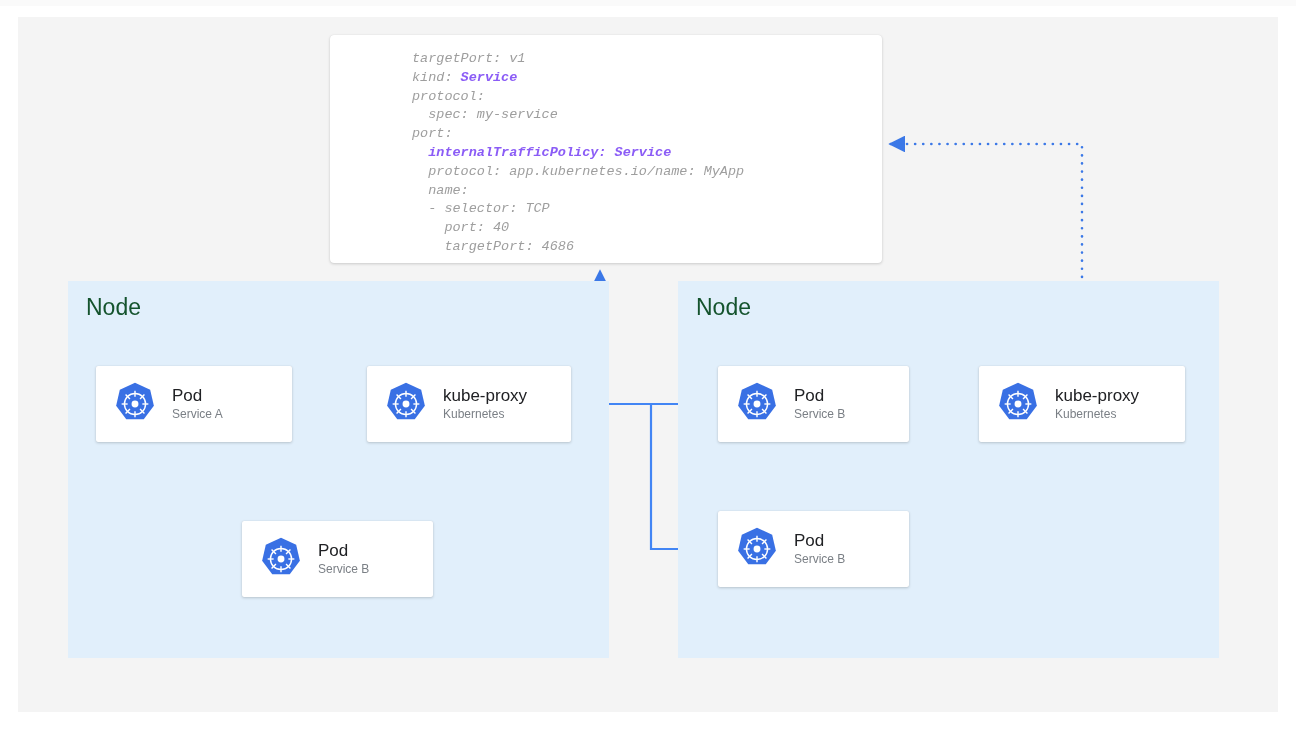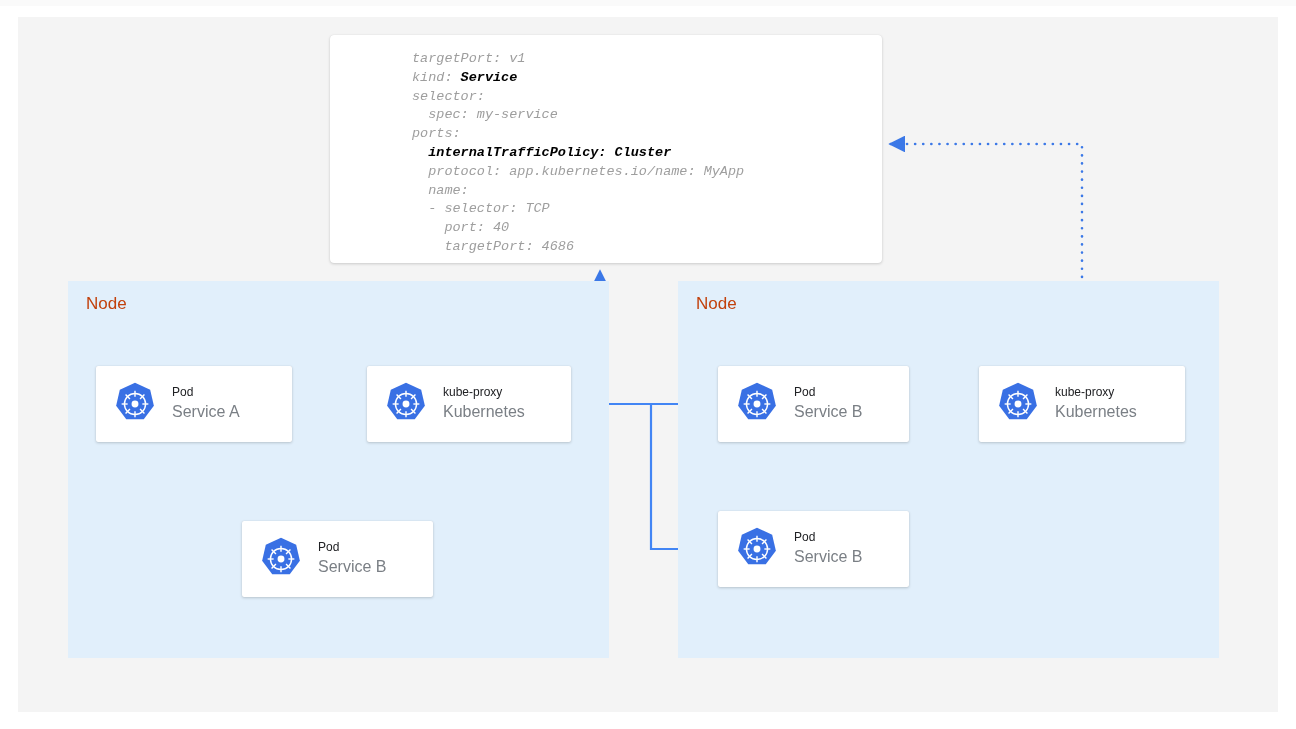--- a/index.html
+++ b/index.html
@@ -51,36 +51,36 @@
     font-family: "Liberation Mono", "DejaVu Sans Mono", monospace;
     font-size: 13.5px;
     line-height: 18.8px;
     color: #9e9e9e;
     font-style: italic;
     white-space: pre;
     letter-spacing: 0px;
   }
   #yaml-code .b {
     font-weight: bold;
-    color: #000000;
+    color: #8b5cf6;
   }
 
   
   .node-panel {
     position: absolute;
     background: #e1effb;
   }
   #node-left  { left: 68px;  top: 281px; width: 541px; height: 377px; }
   #node-right { left: 678px; top: 281px; width: 541px; height: 377px; }
   .node-label {
     position: absolute;
     left: 18px;
     top: 13px;
-    font-size: 17px;
-    color: #c2410c;
+    font-size: 23px;
+    color: #14532d;
     font-family: "Liberation Sans", sans-serif;
     white-space: nowrap;
   }
 
   
   .ebox {
     position: absolute;
     background: #ffffff;
     border-radius: 2px;
     box-shadow: 0 1px 3px rgba(0,0,0,0.18), 0 0 1px rgba(0,0,0,0.12);
@@ -95,26 +95,26 @@
     margin-left: 16px;
   }
   .ebox .etext {
     margin-left: 14px;
     display: flex;
     flex-direction: column;
     justify-content: center;
     line-height: 1.16;
   }
   .ebox .etitle {
-    font-size: 12px;
+    font-size: 17px;
     color: #202124;
     white-space: nowrap;
   }
   .ebox .esub {
-    font-size: 16px;
+    font-size: 12px;
     color: #7a7f85;
     white-space: nowrap;
     margin-top: 3px;
   }
 
   #pod-a       { left: 96px;  top: 366px; width: 196px; height: 76px; }
   #kube-left   { left: 367px; top: 366px; width: 204px; height: 76px; }
   #pod-b-left  { left: 242px; top: 521px; width: 191px; height: 76px; }
   #pod-b-top   { left: 718px; top: 366px; width: 191px; height: 76px; }
   #pod-b-bot   { left: 718px; top: 511px; width: 191px; height: 76px; }
@@ -168,24 +168,24 @@
     </g>
 
     <g>
       <path d="M 1082 366 L 1082 144 L 890 144" stroke="#3b78e7" stroke-width="2.6" fill="none" stroke-linecap="round" stroke-dasharray="0.1 8" marker-end="url(#arrDot)"></path>
     </g>
   </svg>
 
   <div id="yaml-card">
     <pre id="yaml-code"><span>targetPort: v1</span>
 <span>kind: </span><span class="b">Service</span>
-<span>selector:</span>
+<span>protocol:</span>
   <span>spec: my-service</span>
-<span>ports:</span>
-  <span class="b">internalTrafficPolicy: Cluster</span>
+<span>port:</span>
+  <span class="b">internalTrafficPolicy: Service</span>
   <span>protocol: app.kubernetes.io/name: MyApp</span>
   <span>name:</span>
   <span>- selector: TCP</span>
     <span>port: 40</span>
     <span>targetPort: 4686</span></pre>
   </div>
 
   <div id="node-left" class="node-panel">
     <div class="node-label">Node</div>
   </div>

